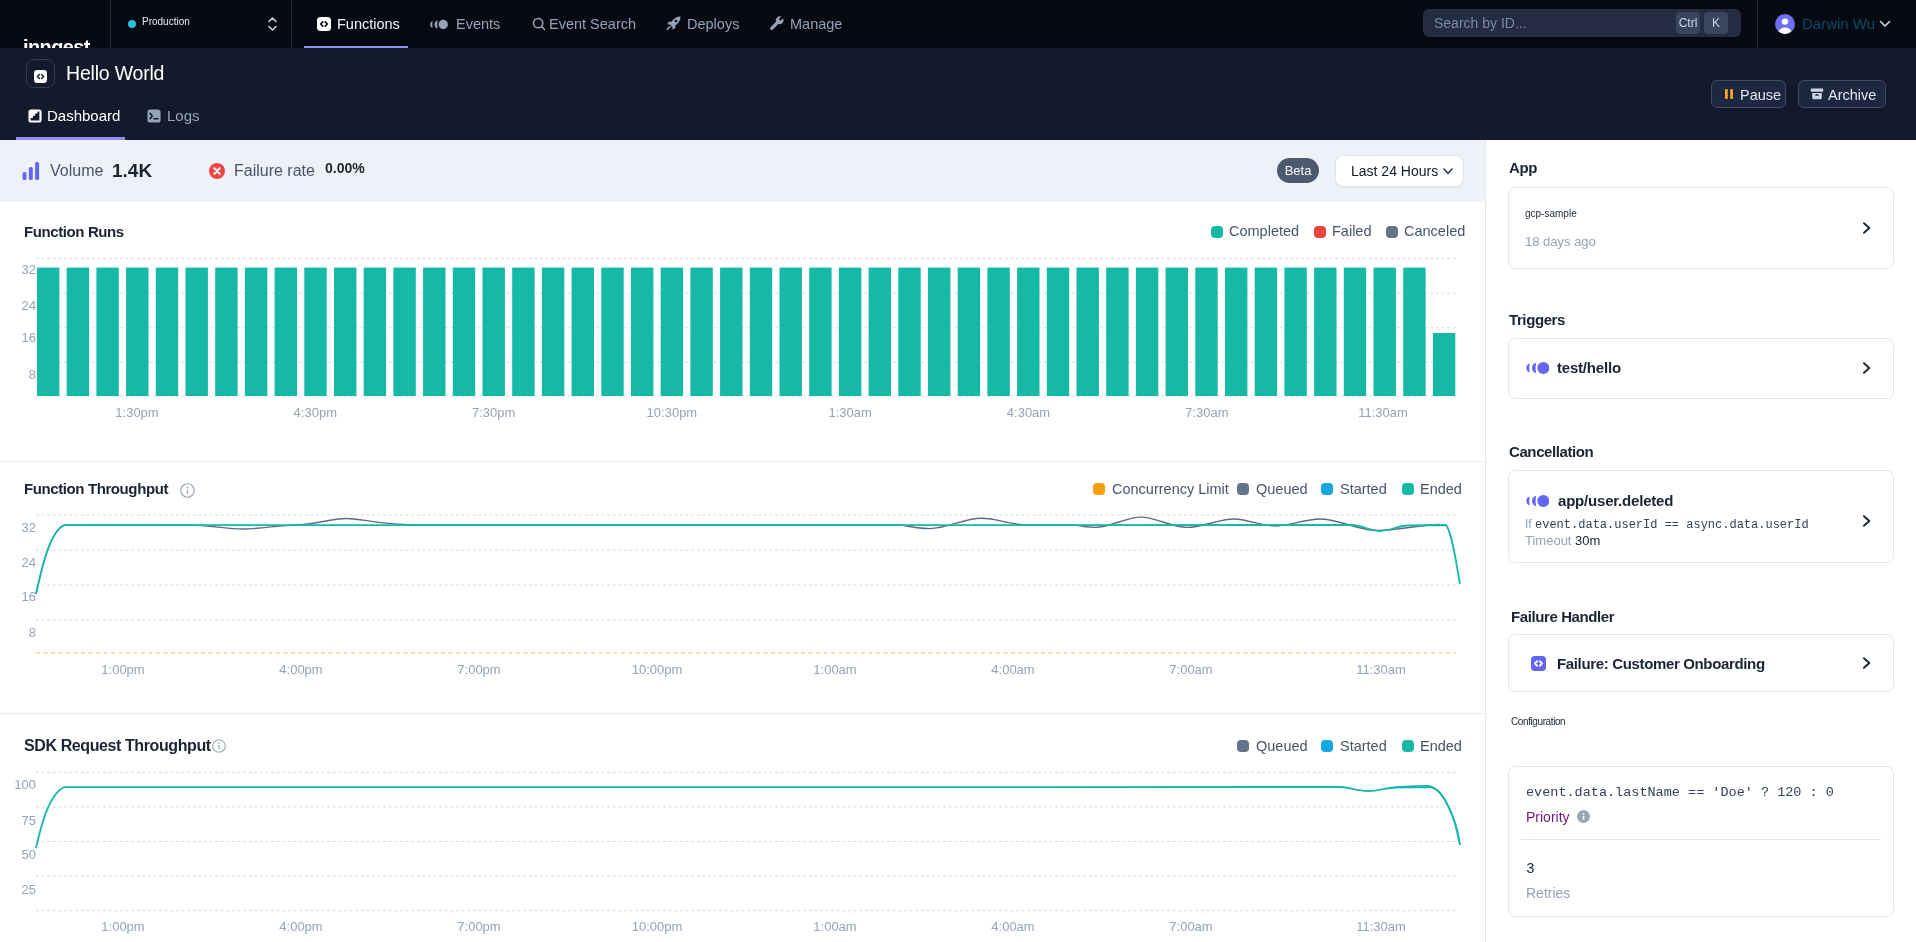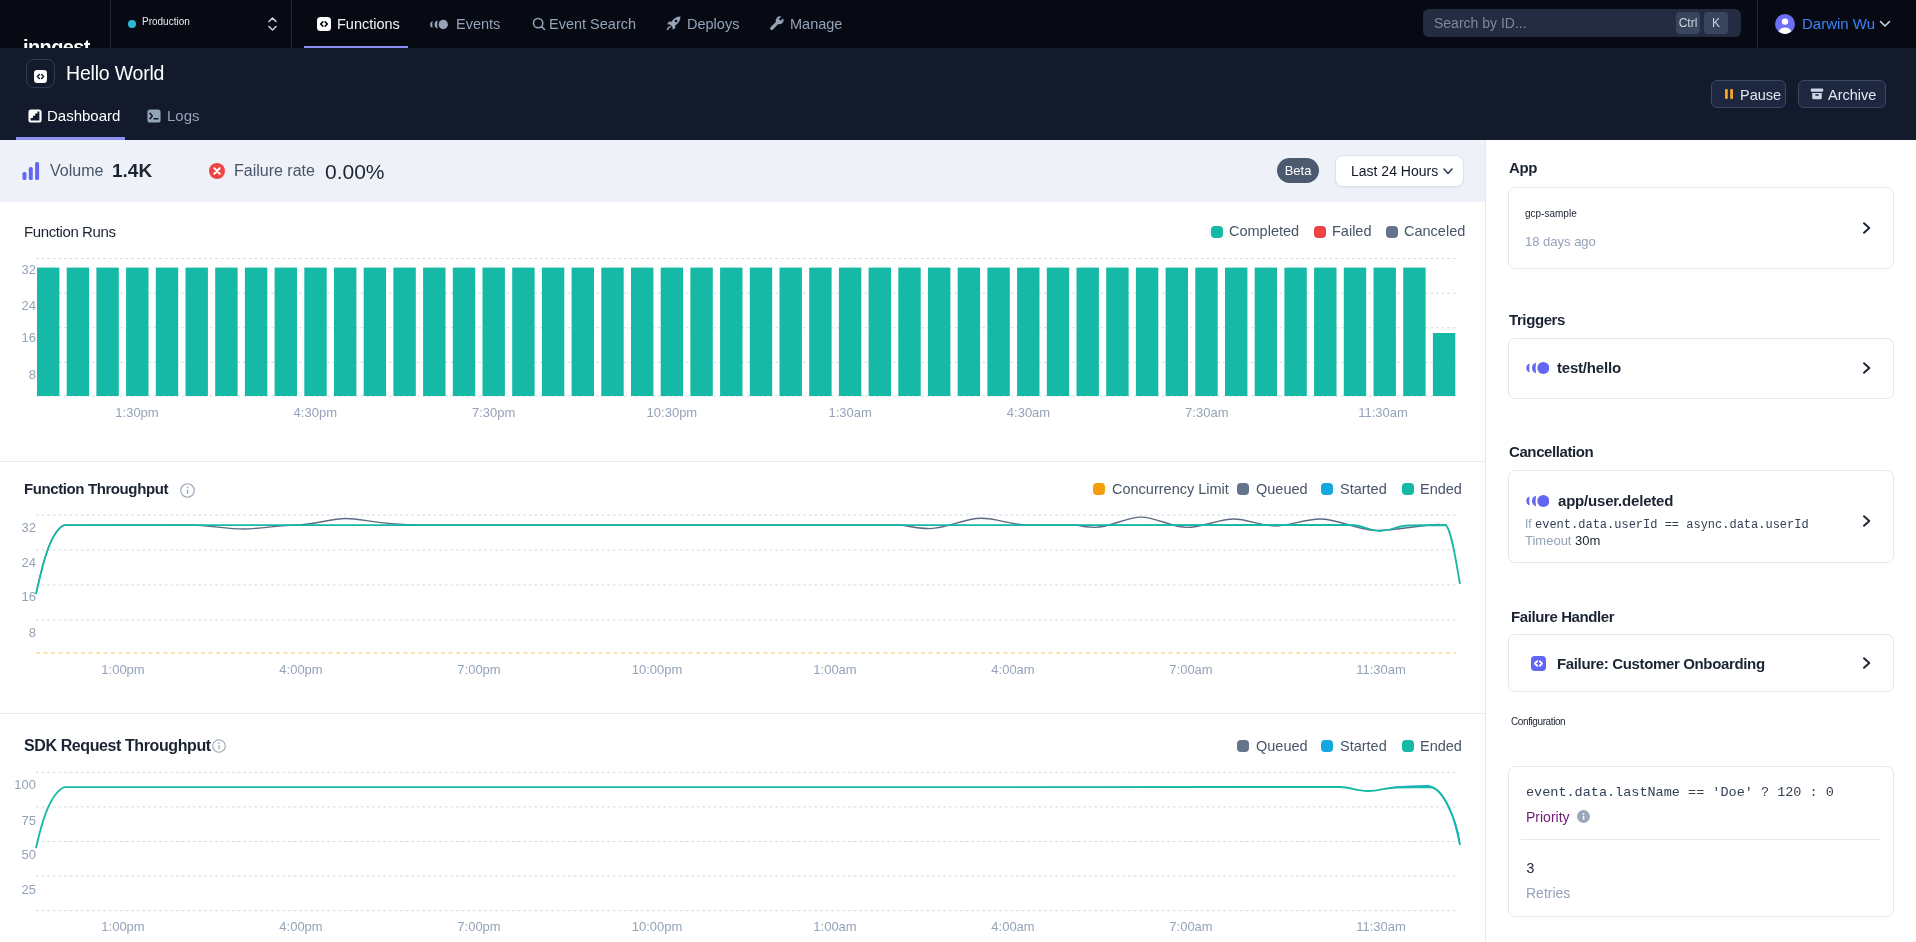--- a/index.html
+++ b/index.html
@@ -46,21 +46,21 @@
 <div class="abs" style="left:1423px;top:9px;width:318px;height:28px;background:#232c40;border-radius:6px;"></div>
 <div class="abs" style="left:1434px;top:15px;font-size:14px;color:#7c8aa0;">Search by ID...</div>
 <div class="abs" style="left:1676px;top:12px;width:24px;height:22px;background:#39455c;border-radius:4px;color:#cbd5e1;font-size:12px;text-align:center;line-height:22px;">Ctrl</div>
 <div class="abs" style="left:1704px;top:12px;width:24px;height:22px;background:#39455c;border-radius:4px;color:#cbd5e1;font-size:12px;text-align:center;line-height:22px;">K</div>
 <div class="abs" style="left:1757px;top:0;width:1px;height:48px;background:#222b3d;"></div>
 <svg class="abs" style="left:1775px;top:14px;" width="20" height="20" viewBox="0 0 20 20">
     <circle cx="10" cy="10" r="10" fill="#6d6ff2"></circle>
     <circle cx="10" cy="7.6" r="3.2" fill="#fff"></circle>
     <path d="M3.6 17.6 A7 7 0 0 1 16.4 17.6 A10 10 0 0 1 3.6 17.6 Z" fill="#fff"></path>
   </svg>
-<div class="abs" style="left:1802px;top:15px;font-size:15px;color:#3b82f6;">Darwin Wu</div>
+<div class="abs" style="left:1802px;top:15px;font-size:15px;color:#0c4a6e;">Darwin Wu</div>
 <svg class="abs" style="left:1878px;top:19px;" width="14" height="10" viewBox="0 0 14 10">
     <path d="M2.5 2.5 L7 7 L11.5 2.5" fill="none" stroke="#cbd5e1" stroke-width="1.6" stroke-linecap="round" stroke-linejoin="round"></path>
   </svg>
 <div class="abs" style="left:0;top:48px;width:1916px;height:92px;background:#131a2c;"></div>
 <div class="abs" style="left:26px;top:59px;width:29px;height:29px;border:1px solid #313c54;border-radius:8px;"></div>
 <svg class="abs" style="left:34px;top:70px;" width="13" height="13" viewBox="0 0 16 16">
     <rect x="0" y="0" width="16" height="16" rx="4" fill="#fff"></rect>
     <path d="M6.6 5.6 L4.2 8 L6.6 10.4 M9.4 5.6 L11.8 8 L9.4 10.4" fill="none" stroke="#131a2c" stroke-width="1.9" stroke-linecap="round" stroke-linejoin="round"></path>
   </svg>
 <div class="abs" style="left:66px;top:62px;font-size:19.5px;font-weight:500;color:#fff;letter-spacing:-0.2px;">Hello World</div>
@@ -95,28 +95,28 @@
     <rect x="6.8" y="5" width="4" height="13" rx="1.6" fill="#6366f1"></rect>
     <rect x="13.1" y="0" width="4" height="18" rx="1.6" fill="#6366f1"></rect>
   </svg>
 <div class="abs" style="left:50px;top:162px;font-size:16px;color:#475569;">Volume</div>
 <div class="abs" style="left:112px;top:160px;font-size:19px;font-weight:700;color:#1b2433;">1.4K</div>
 <svg class="abs" style="left:209px;top:163px;" width="16" height="16" viewBox="0 0 16 16">
     <circle cx="8" cy="8" r="8" fill="#ef4444"></circle>
     <path d="M5.3 5.3 L10.7 10.7 M10.7 5.3 L5.3 10.7" stroke="#fff" stroke-width="2.1" stroke-linecap="round"></path>
   </svg>
 <div class="abs" style="left:234px;top:162px;font-size:16px;color:#475569;">Failure rate</div>
-<div class="abs" style="left:325px;top:160px;font-size:21px;font-weight:400;color:#1b2433;">0.00%</div>
+<div class="abs" style="left:325px;top:160px;font-size:14px;font-weight:700;color:#1b2433;">0.00%</div>
 <div class="abs" style="left:1277px;top:158px;width:42px;height:25px;border-radius:13px;background:#4b5a6e;color:#fff;font-size:13px;text-align:center;line-height:25px;">Beta</div>
 <div class="abs" style="left:1335px;top:155px;width:129px;height:32px;background:#fff;border:1px solid #dde3ec;border-radius:8px;box-shadow:0 1px 2px rgba(20,30,60,.06);"></div>
 <div class="abs" style="left:1351px;top:163px;font-size:14px;color:#111827;">Last 24 Hours</div>
 <svg class="abs" style="left:1442px;top:167px;" width="12" height="9" viewBox="0 0 12 9">
     <path d="M2 2 L6 6.5 L10 2" fill="none" stroke="#334155" stroke-width="1.6" stroke-linecap="round" stroke-linejoin="round"></path>
   </svg>
-<div class="abs" style="left:24px;top:223px;font-size:15px;font-weight:400;letter-spacing:-0.4px;color:#1b2433;text-align:center;">Function Runs</div>
+<div class="abs" style="left:24px;top:223px;font-size:15px;font-weight:700;letter-spacing:-0.4px;color:#1b2433;text-align:center;">Function Runs</div>
 <div class="abs" style="left:1211px;top:225.5px;width:12px;height:12px;border-radius:4px;background:#16b8a6;"></div>
 <div class="abs" style="left:1229px;top:223.0px;font-size:14.5px;color:#475569;">Completed</div>
 <div class="abs" style="left:1314px;top:225.5px;width:12px;height:12px;border-radius:4px;background:#ef4444;"></div>
 <div class="abs" style="left:1332px;top:223.0px;font-size:14.5px;color:#475569;">Failed</div>
 <div class="abs" style="left:1386px;top:225.5px;width:12px;height:12px;border-radius:4px;background:#64748b;"></div>
 <div class="abs" style="left:1404px;top:223.0px;font-size:14.5px;color:#475569;">Canceled</div>
 <svg class="abs" style="left:0;top:202px;" width="1487" height="258" viewBox="0 0 1487 258">
     <line x1="36" y1="56.6" x2="1456" y2="56.6" stroke="#d2d9e2" stroke-width="1" stroke-dasharray="2.8 2.8"></line>
     <line x1="36" y1="91.2" x2="1456" y2="91.2" stroke="#d2d9e2" stroke-width="1" stroke-dasharray="2.8 2.8"></line>
     <line x1="36" y1="125.8" x2="1456" y2="125.8" stroke="#d2d9e2" stroke-width="1" stroke-dasharray="2.8 2.8"></line>

